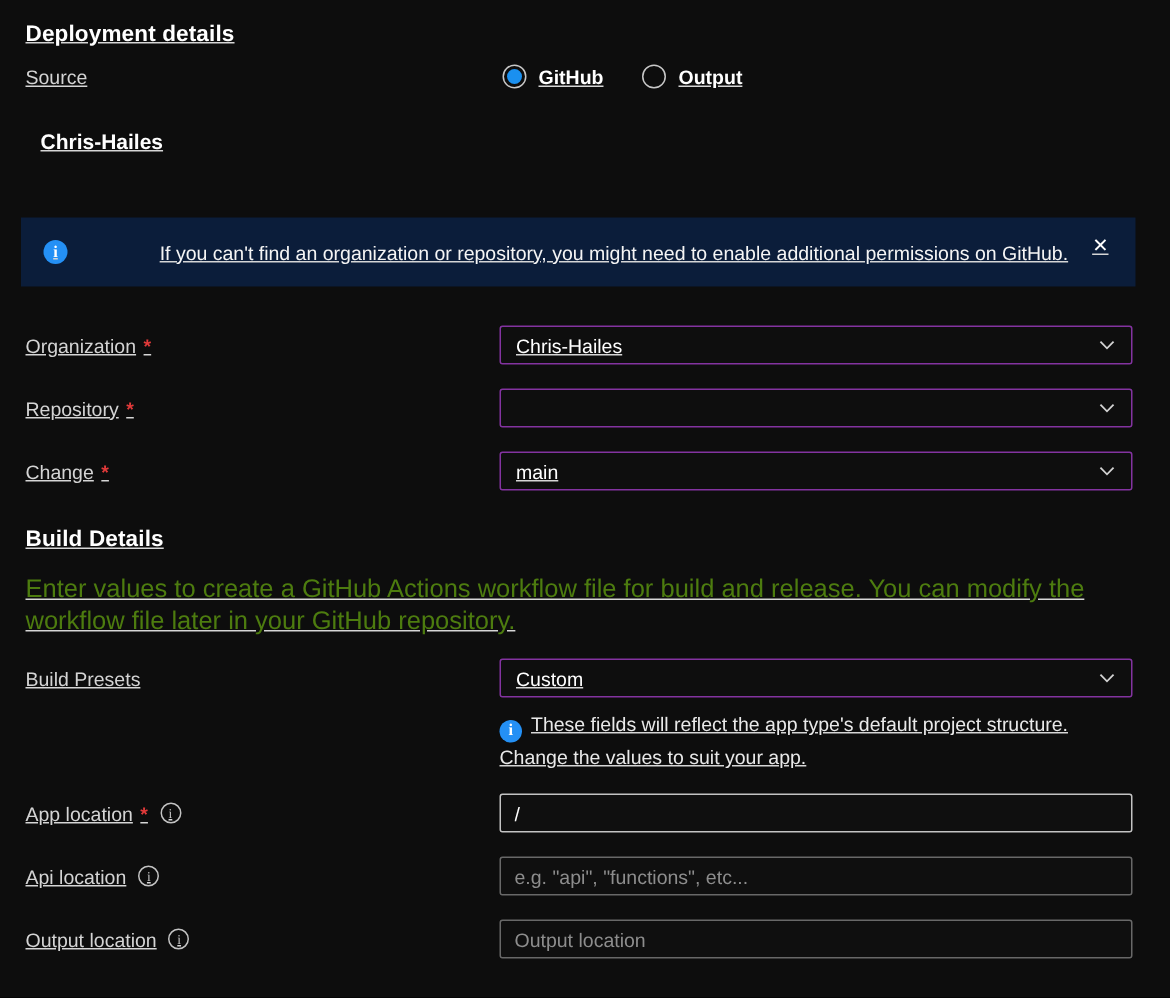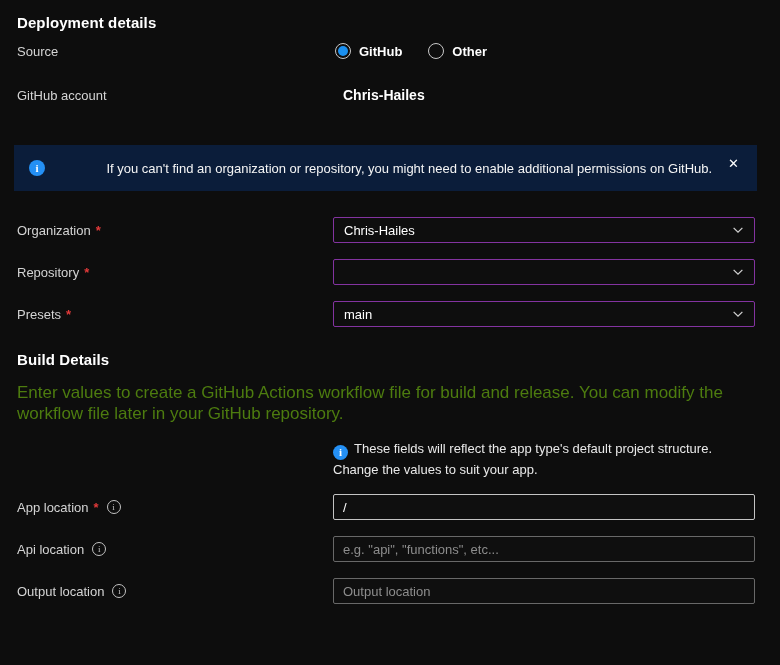--- a/index.html
+++ b/index.html
@@ -5,20 +5,21 @@
   * { margin:0; padding:0; box-sizing:border-box; }
   html,body { background:#000; }
   .page {
     width:780px; height:665px;
     background:#0d0d0d;
     padding:14px 25px 0 17px;
     font-family:"Liberation Sans", sans-serif;
     color:#d6d6d6;
     overflow:hidden;
     position:relative;
+    text-decoration:underline;
   }
   h2.section-heading {
     font-size:15px; font-weight:bold; color:#ffffff;
     margin:0 0 10px 0; letter-spacing:.1px;
   }
   h2.build-heading { margin-top:24px; margin-bottom:14px; }
   .row { display:flex; align-items:center; margin-bottom:16px; min-height:26px;gap:48px; }
   .row.top-align { align-items:flex-start; }
   .label-cell {
     width:268px; flex:none; color:#d4d4d4; font-size:13px;
@@ -111,30 +112,27 @@
       <span>Source</span>
     </div>
     <div class="control-cell">
       <div class="radio-group">
         <div class="radio-option selected">
           <span class="radio-circle"></span>
           <span class="radio-label">GitHub</span>
         </div>
         <div class="radio-option">
           <span class="radio-circle"></span>
-          <span class="radio-label">Other</span>
+          <span class="radio-label">Output</span>
         </div>
       </div>
     </div>
   </div>
 
   <div class="row row-account">
-    <div class="label-cell">
-      <span>GitHub account</span>
-    </div>
     <div class="control-cell">
       <span class="static-value">Chris-Hailes</span>
     </div>
   </div>
 
   <div class="banner">
     <span class="info-filled-icon">i</span>
     <span class="banner-text">If you can't find an organization or repository, you might need to enable additional permissions on GitHub.</span>
     <span class="banner-close">✕</span>
   </div>
@@ -164,37 +162,50 @@
         <span class="redacted"></span>
         <svg class="chevron" width="14" height="14" viewBox="0 0 16 16">
           <path d="M3 5.5l5 5 5-5" fill="none" stroke="#d2d2d2" stroke-width="1.4"></path>
         </svg>
       </div>
     </div>
   </div>
 
   <div class="row">
     <div class="label-cell">
-      <span>Presets</span>
+      <span>Change</span>
       <span class="req">*</span>
     </div>
     <div class="control-cell">
       <div class="dropdown">
         <span class="dd-value">main</span>
         <svg class="chevron" width="14" height="14" viewBox="0 0 16 16">
           <path d="M3 5.5l5 5 5-5" fill="none" stroke="#d2d2d2" stroke-width="1.4"></path>
         </svg>
       </div>
     </div>
   </div>
 
   <h2 class="section-heading build-heading">Build Details</h2>
 
   <p class="description">Enter values to create a GitHub Actions workflow file for build and release. You can modify the workflow file later in your GitHub repository.</p>
 
+  <div class="row row-presets">
+    <div class="label-cell">
+      <span>Build Presets</span>
+    </div>
+    <div class="control-cell">
+      <div class="dropdown">
+        <span class="dd-value">Custom</span>
+        <svg class="chevron" width="14" height="14" viewBox="0 0 16 16">
+          <path d="M3 5.5l5 5 5-5" fill="none" stroke="#d2d2d2" stroke-width="1.4"></path>
+        </svg>
+      </div>
+    </div>
+  </div>
 
   <div class="row row-note top-align">
     <div class="label-cell"></div>
     <div class="control-cell">
       <div class="note-text">
         <span class="info-filled-icon">i</span><span>These fields will reflect the app type's default project structure. Change the values to suit your app.</span>
       </div>
     </div>
   </div>
 

